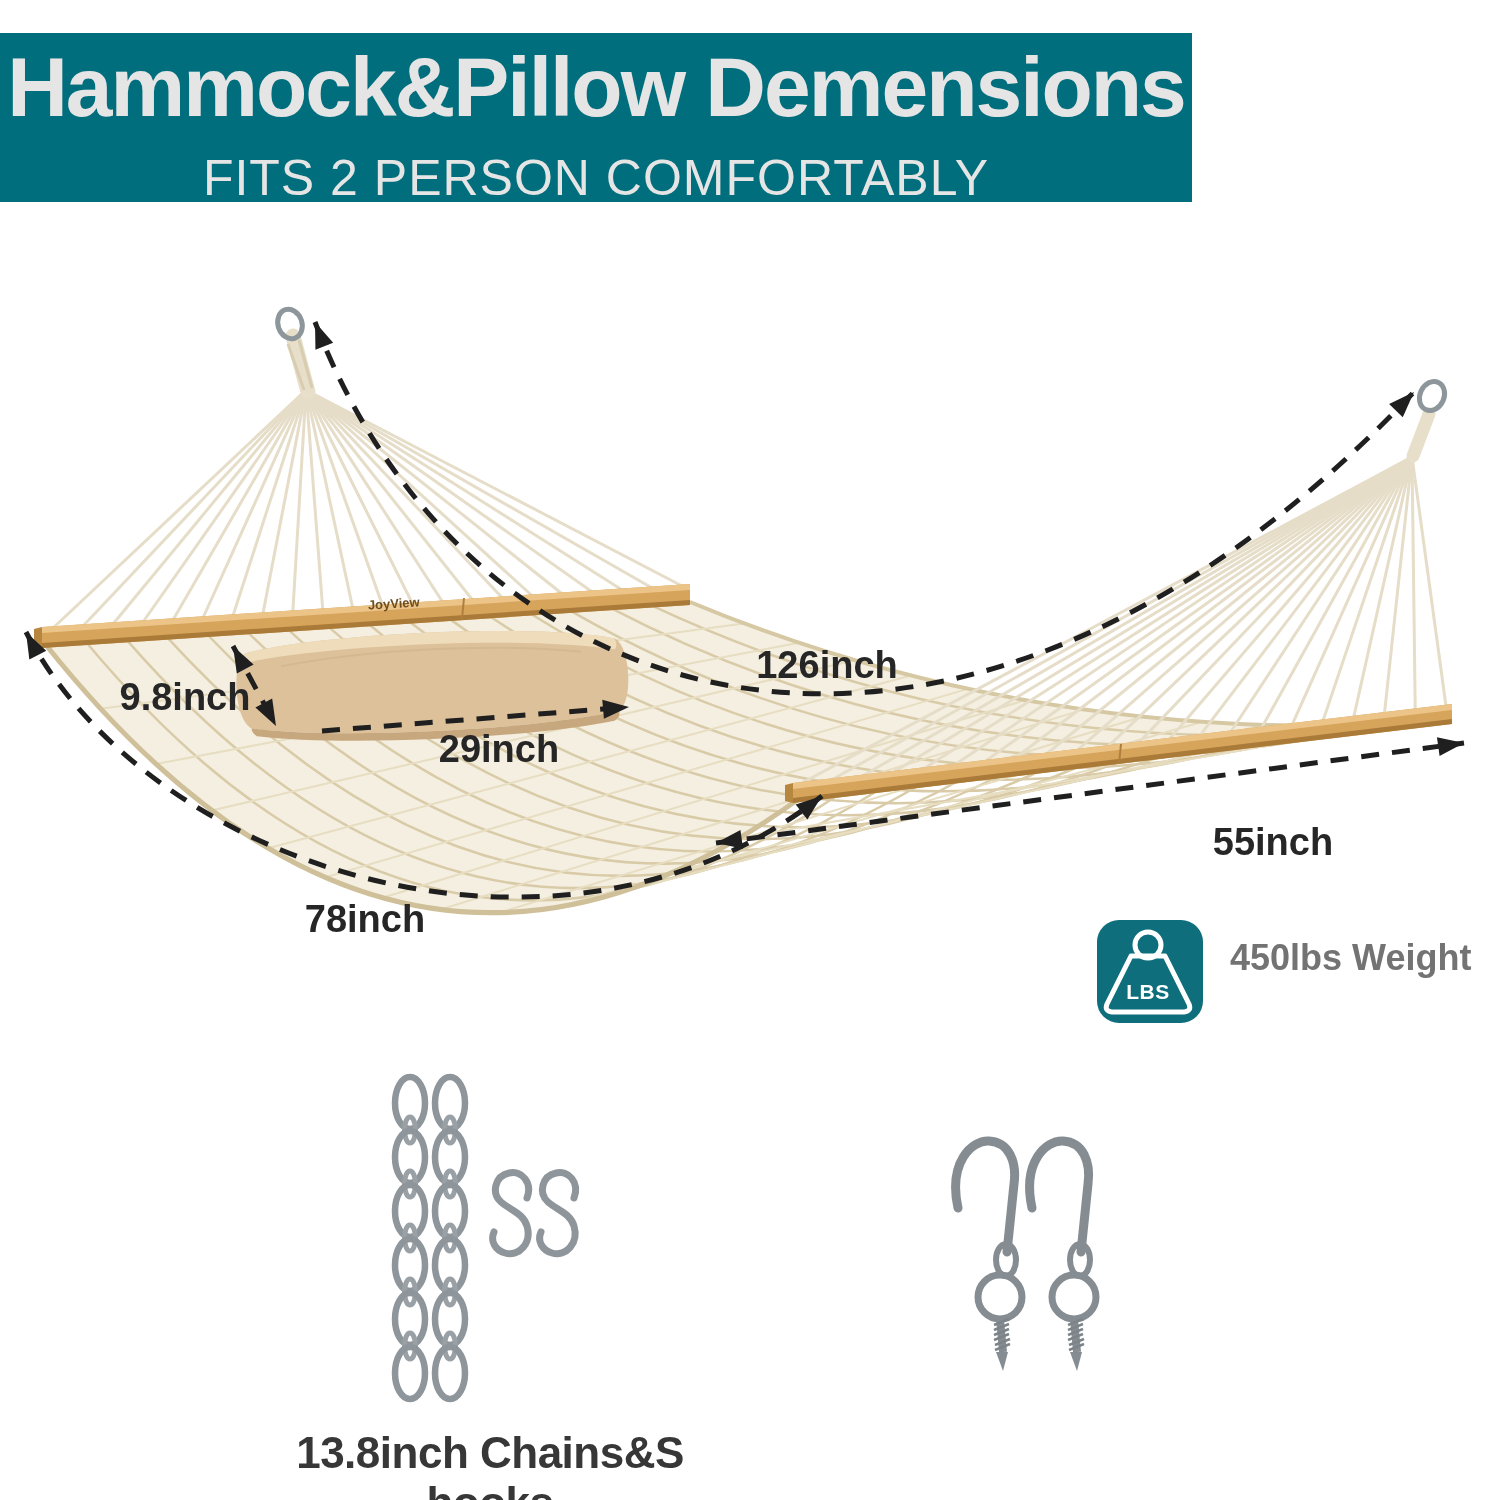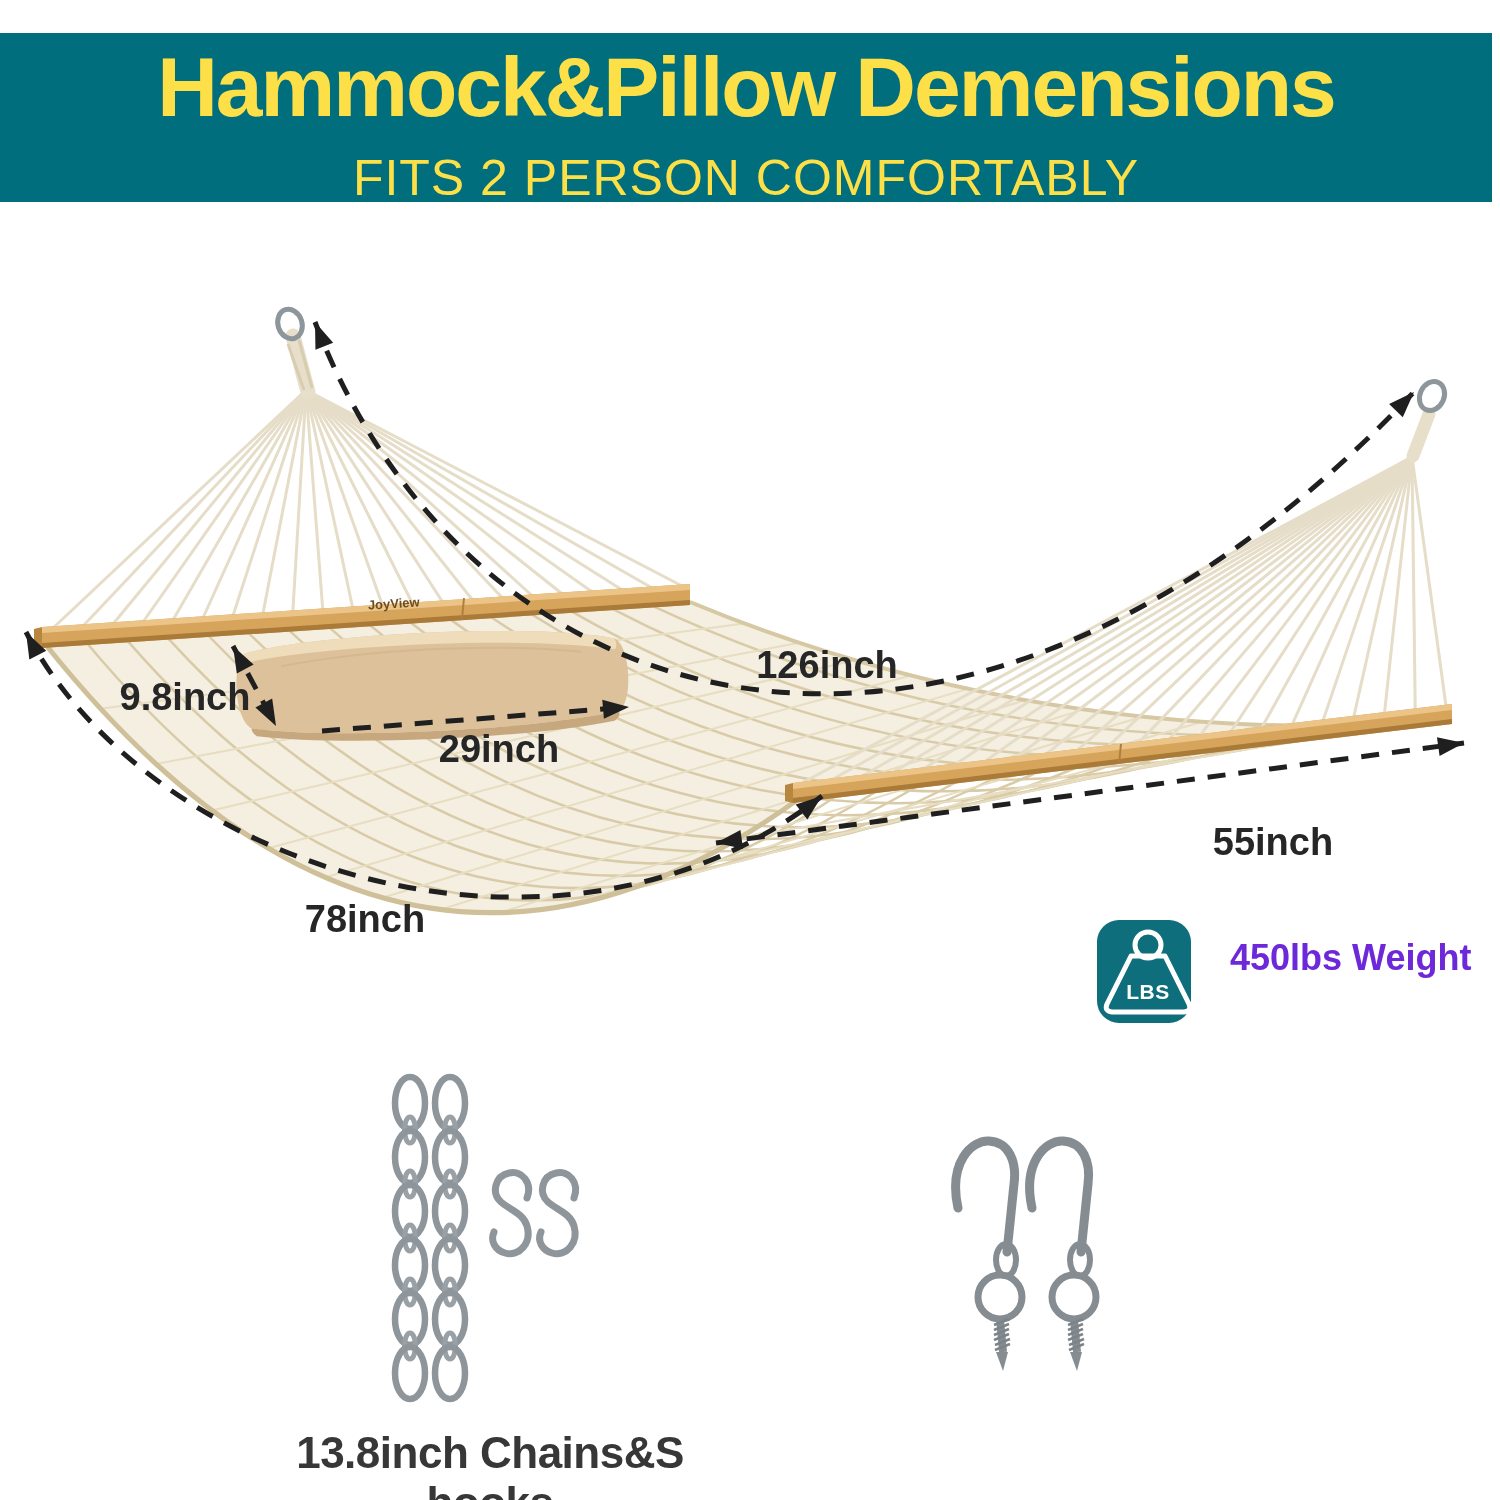--- a/index.html
+++ b/index.html
@@ -1,31 +1,31 @@
 <!DOCTYPE html>
 <html><head>
 <meta charset="utf-8">
 <style>
   html,body{margin:0;padding:0;background:#fff;}
   .page{position:relative;width:1500px;height:1500px;background:#ffffff;overflow:hidden;
         font-family:"Liberation Sans",sans-serif;}
   
-  .banner{position:absolute;left:0;top:33px;width:1492px;height:169px;background:#006e7c;
-          text-align:center;color:#fde047;}
+  .banner{position:absolute;left:0;top:33px;width:1192px;height:169px;background:#006e7c;
+          text-align:center;color:#e5e5e5;}
   .banner-title{margin-top:12px;font-size:84px;font-weight:700;letter-spacing:-2px;line-height:1.0;}
   .banner-subtitle{margin-top:24px;font-size:50px;font-weight:400;letter-spacing:1px;line-height:1.0;}
   
   #scene{position:absolute;left:0;top:0;width:1500px;height:1500px;}
   .dash{fill:none;stroke:#1f1f1f;stroke-width:5;stroke-dasharray:18 13;}
   .dim{font-family:"Liberation Sans",sans-serif;font-size:38px;font-weight:700;fill:#262626;}
   .brand{font-family:"Liberation Sans",sans-serif;font-size:13px;font-weight:700;fill:#6e4d1e;}
   
-  .badge{position:absolute;left:1097px;top:920px;width:94px;height:103px;background:#0e6e7c;
+  .badge{position:absolute;left:1097px;top:920px;width:106px;height:103px;background:#0e6e7c;
          border-radius:22px;}
-  .wtext{position:absolute;left:1230px;top:938px;font-size:36px;font-weight:700;color:#6d28d9;
+  .wtext{position:absolute;left:1230px;top:938px;font-size:36px;font-weight:700;color:#737373;
          line-height:40px;white-space:nowrap;}
   
   .hwlabel{position:absolute;top:1428px;font-size:44px;font-weight:700;color:#373737;
            text-align:center;letter-spacing:-0.5px;}
   .lbl-chains{left:230px;width:520px;}
   .lbl-tree{left:860px;width:350px;}
 </style>
 </head>
 <body>
 

